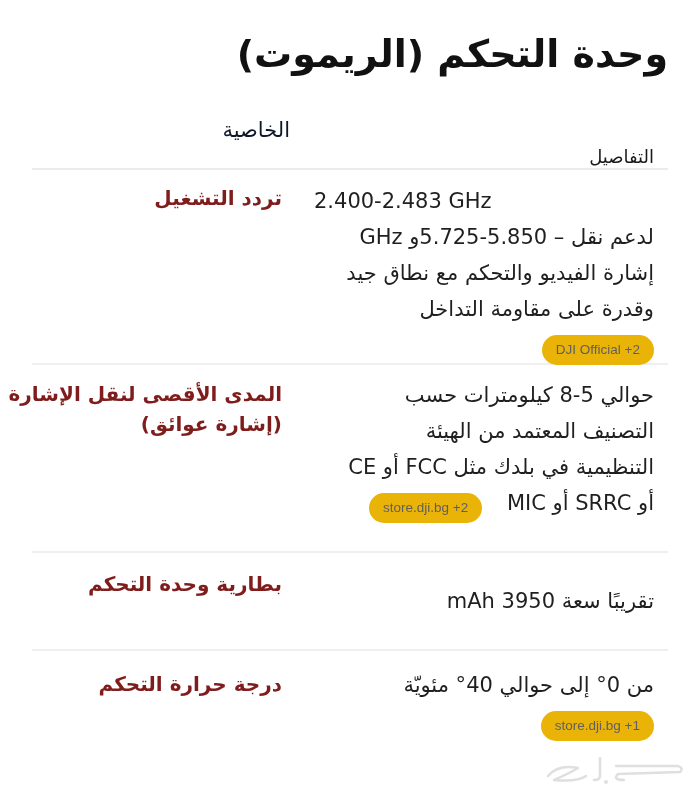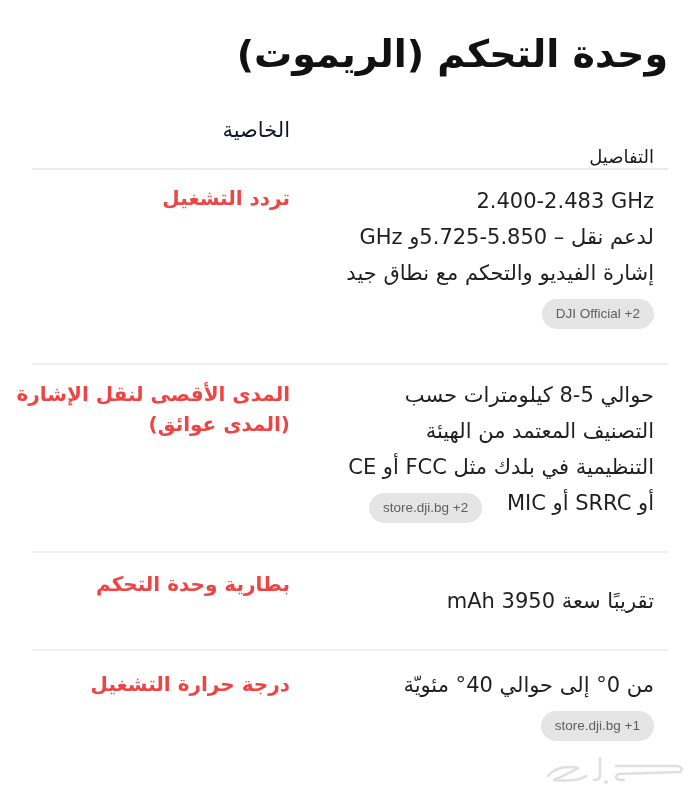--- a/index.html
+++ b/index.html
@@ -68,33 +68,33 @@
       position: absolute;
       right: 14px;
       width: 340px;
       font-size: 21px;
       line-height: 36px;
       color: #1f1f1f;
       text-align: right;
     }
     .row .property {
       position: absolute;
-      right: 378px;
+      right: 386px;
       width: 270px;
       font-size: 20px;
       font-weight: bold;
       line-height: 30px;
-      color: #ef4444;
+      color: #7f1d1d;
       text-align: right;
     }
     .line { display: block; white-space: nowrap; }
     .ltr { direction: ltr; unicode-bidi: embed; }
     .source-chip {
       display: inline-block;
-      background: #e5e5e5;
+      background: #eab308;
       border-radius: 16px;
       padding: 0 14px;
       height: 30px;
       line-height: 30px;
       font-family: "Liberation Sans", "DejaVu Sans", sans-serif;
       font-size: 13.5px;
       color: #5f5f5f;
       direction: ltr;
       white-space: nowrap;
       vertical-align: middle;
@@ -121,23 +121,24 @@
 
   <div class="table">
 
     <div class="header-row">
       <span class="col-details">التفاصيل</span>
       <span class="col-property">الخاصية</span>
     </div>
 
     <div class="row" style="height:195px;">
       <div class="details" style="top:13px;">
-        <span class="line ltr" style="text-align:right;">2.400-2.483 GHz</span>
+        <span class="line ltr" style="text-align:left;">2.400-2.483 GHz</span>
         <span class="line">لدعم نقل – 5.850-5.725و GHz</span>
         <span class="line">إشارة الفيديو والتحكم مع نطاق جيد</span>
+        <span class="line">وقدرة على مقاومة التداخل</span>
         <span class="line" style="margin-top:4px;">
           <span class="source-chip">DJI Official +2</span>
         </span>
       </div>
       <div class="property" style="top:13px;">
         <span class="line">تردد التشغيل</span>
       </div>
     </div>
 
     <div class="row" style="height:188px;">
@@ -145,42 +146,42 @@
         <span class="line">حوالي 5-8 كيلومترات حسب</span>
         <span class="line">التصنيف المعتمد من الهيئة</span>
         <span class="line">التنظيمية في بلدك مثل FCC أو CE</span>
         <span class="line">
           <span>أو SRRC أو MIC</span>
           <span class="source-chip inline-chip">store.dji.bg +2</span>
         </span>
       </div>
       <div class="property" style="top:14px;text-align:right;">
         <span class="line">المدى الأقصى لنقل الإشارة</span>
-        <span class="line">(المدى عوائق)</span>
+        <span class="line">(إشارة عوائق)</span>
       </div>
     </div>
 
     <div class="row" style="height:98px;">
       <div class="details" style="top:30px; font-weight:500;">
         <span class="line">تقريبًا سعة 3950 mAh</span>
       </div>
       <div class="property" style="top:16px;">
         <span class="line">بطارية وحدة التحكم</span>
       </div>
     </div>
 
     <div class="row" style="height:100px;">
       <div class="details" style="top:16px;text-align:right;">
         <span class="line">من 0° إلى حوالي 40° مئويّة</span>
         <span class="line" style="margin-top:4px;">
           <span class="source-chip">store.dji.bg +1</span>
         </span>
       </div>
       <div class="property" style="top:18px;">
-        <span class="line">درجة حرارة التشغيل</span>
+        <span class="line">درجة حرارة التحكم</span>
       </div>
     </div>
 
   </div>
 </div>
 
 <div class="watermark">
   <svg width="150" height="40" viewBox="0 0 150 40" xmlns="http://www.w3.org/2000/svg">
     <g fill="none" stroke="#dcdcdc" stroke-width="2.5" stroke-linecap="round" stroke-linejoin="round">
       <path d="M10 26 Q 20 14 40 18 Q 30 24 16 30 Q 40 32 48 26"></path>

